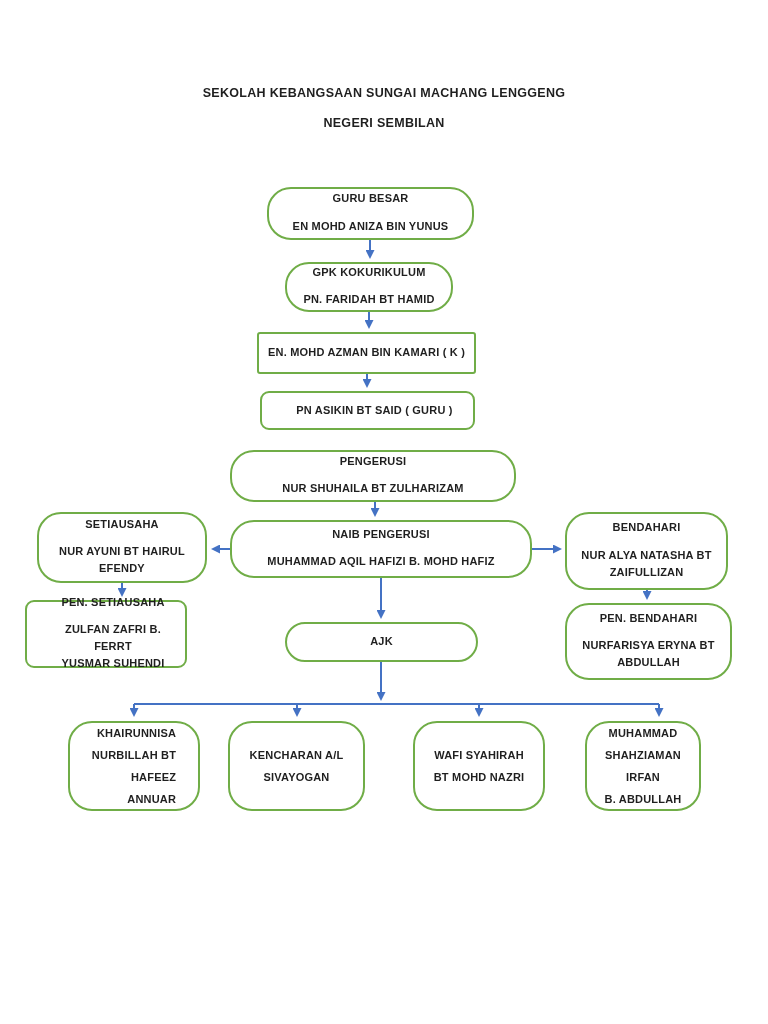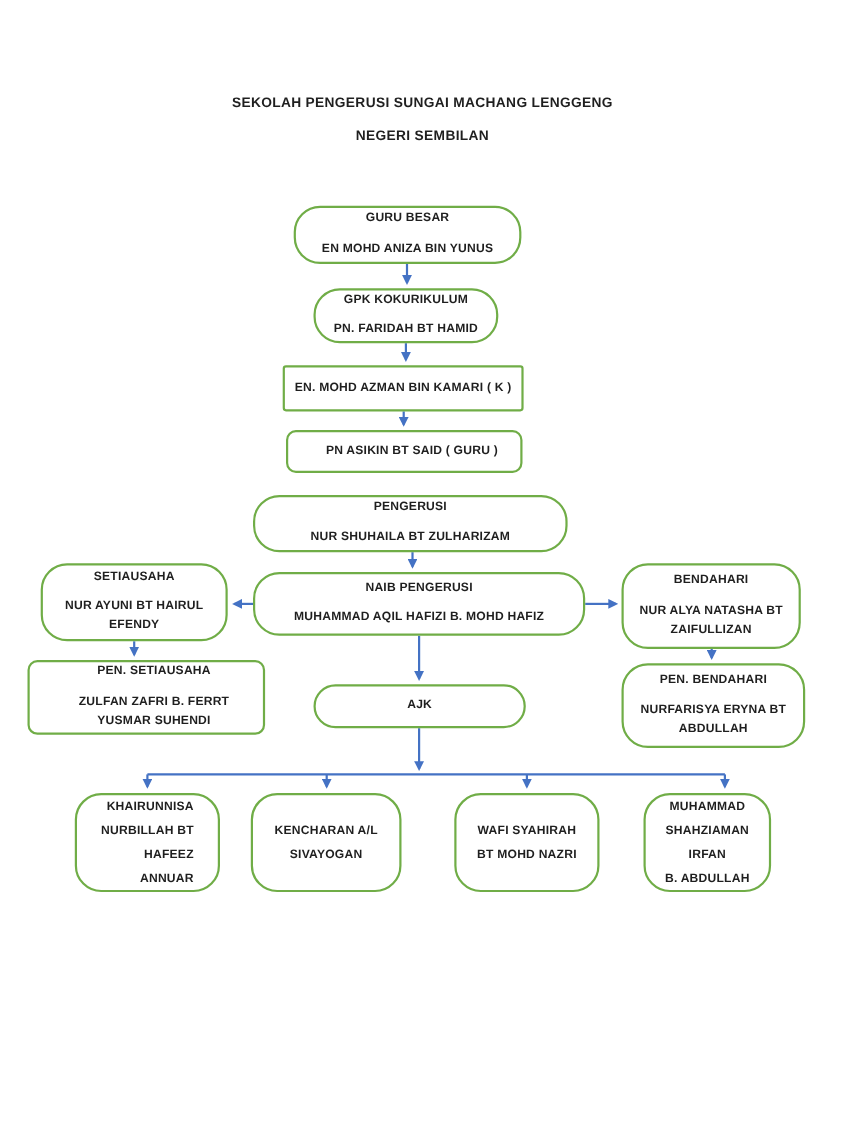--- a/index.html
+++ b/index.html
@@ -32,38 +32,38 @@
   .tall .name{line-height:2.0;}
   
   #b-guru{left:267px;top:187px;width:207px;height:53px;}
   #b-gpk{left:285px;top:262px;width:168px;height:50px;}
   #b-azman{left:257px;top:332px;width:219px;height:42px;}
   #b-asikin{left:260px;top:391px;width:215px;height:39px;}
   #b-pengerusi{left:230px;top:450px;width:286px;height:52px;}
   #b-setiausaha{left:37px;top:512px;width:170px;height:71px;}
   #b-naib{left:230px;top:520px;width:302px;height:58px;}
   #b-bendahari{left:565px;top:512px;width:163px;height:78px;}
-  #b-pen-setiausaha{left:25px;top:600px;width:216px;height:68px;}
+  #b-pen-setiausaha{left:25px;top:600px;width:162px;height:68px;}
   #b-ajk{left:285px;top:622px;width:193px;height:40px;}
   #b-pen-bendahari{left:565px;top:603px;width:167px;height:77px;}
   #b-m1{left:68px;top:721px;width:132px;height:90px;text-align:right;}
   #b-m2{left:228px;top:721px;width:137px;height:90px;}
   #b-m3{left:413px;top:721px;width:132px;height:90px;}
   #b-m4{left:585px;top:721px;width:116px;height:90px;}
   svg.overlay{position:absolute;left:0;top:0;pointer-events:none;}
   .connector{stroke:var(--blue);stroke-width:2;fill:none;}
   .arrowhead{fill:var(--blue);}
 </style>
 </head>
 <body>
 
 <div class="page">
 
   <div class="header">
-    <p>SEKOLAH PENGERUSI SUNGAI MACHANG LENGGENG</p>
+    <p>SEKOLAH KEBANGSAAN SUNGAI MACHANG LENGGENG</p>
     <p>NEGERI SEMBILAN</p>
   </div>
 
   <svg class="overlay" width="768" height="1024" viewBox="0 0 768 1024">
     <defs>
       <marker id="arrow" markerWidth="4.5" markerHeight="4.5" refX="3.5" refY="2.25" orient="auto" markerUnits="strokeWidth">
         <path class="arrowhead" d="M0,0 L4.5,2.25 L0,4.5 Z"></path>
       </marker>
     </defs>
     <line class="connector" x1="370" y1="240" x2="370" y2="257" marker-end="url(#arrow)"></line>

